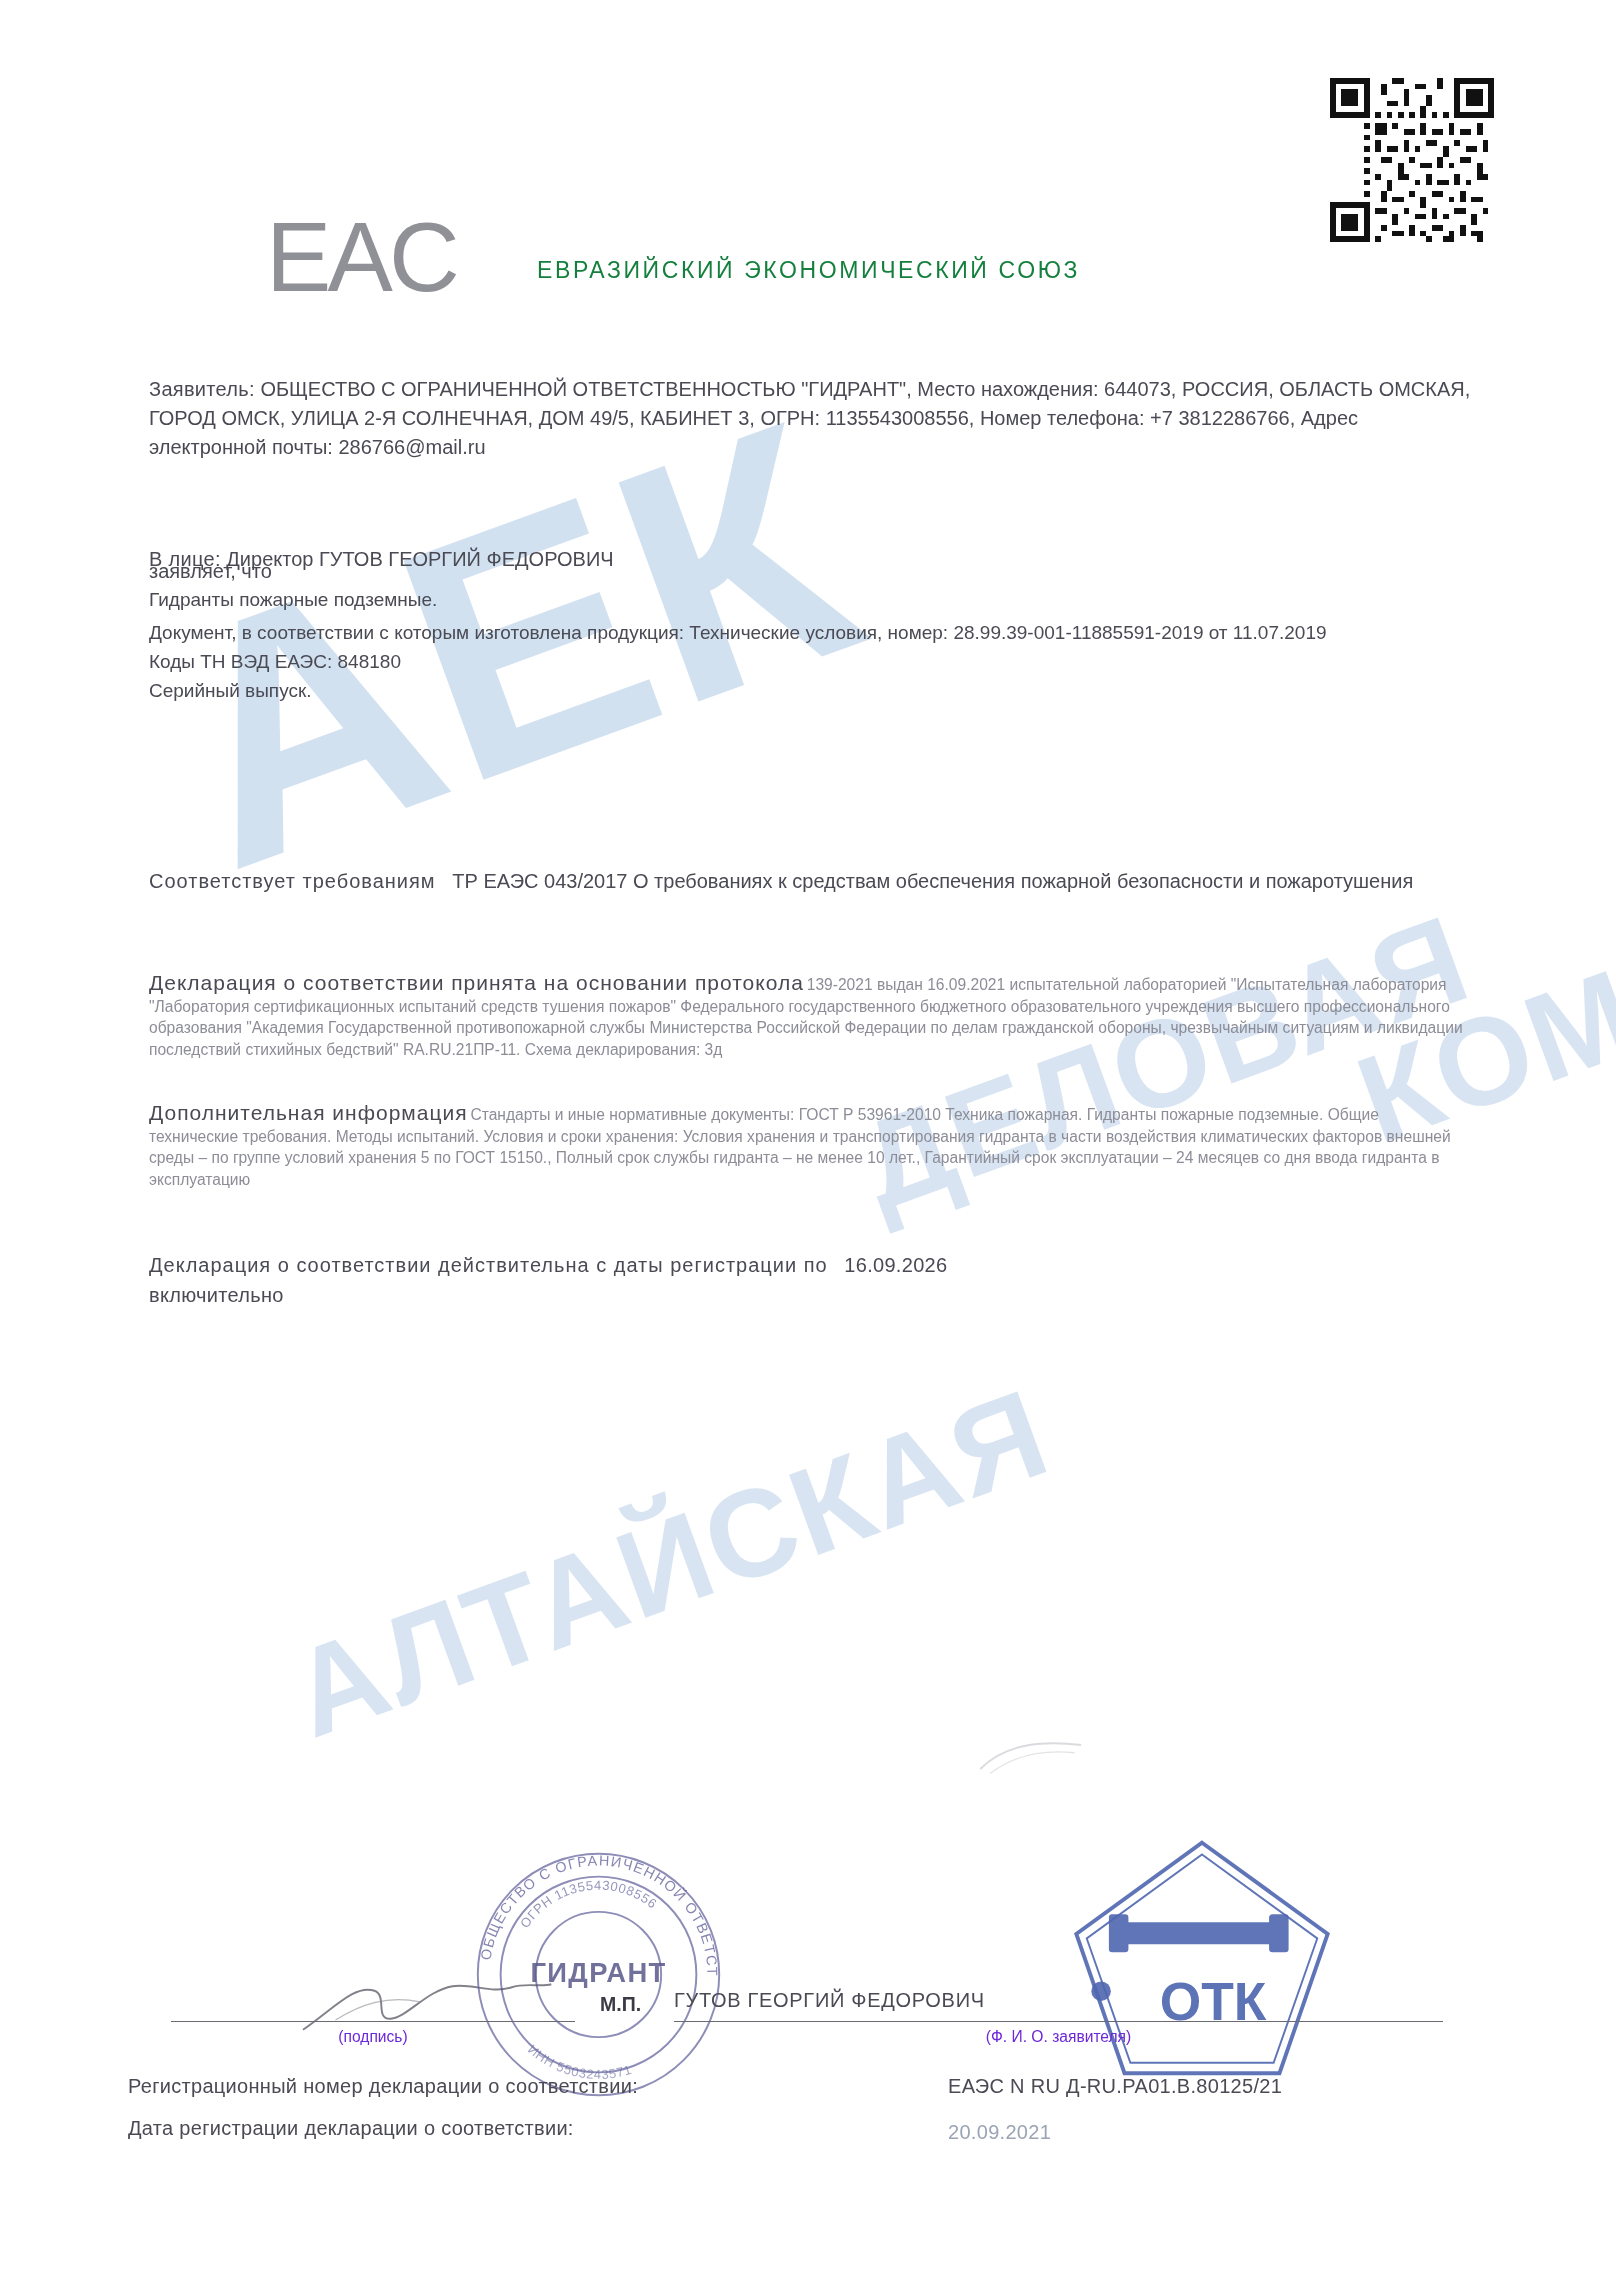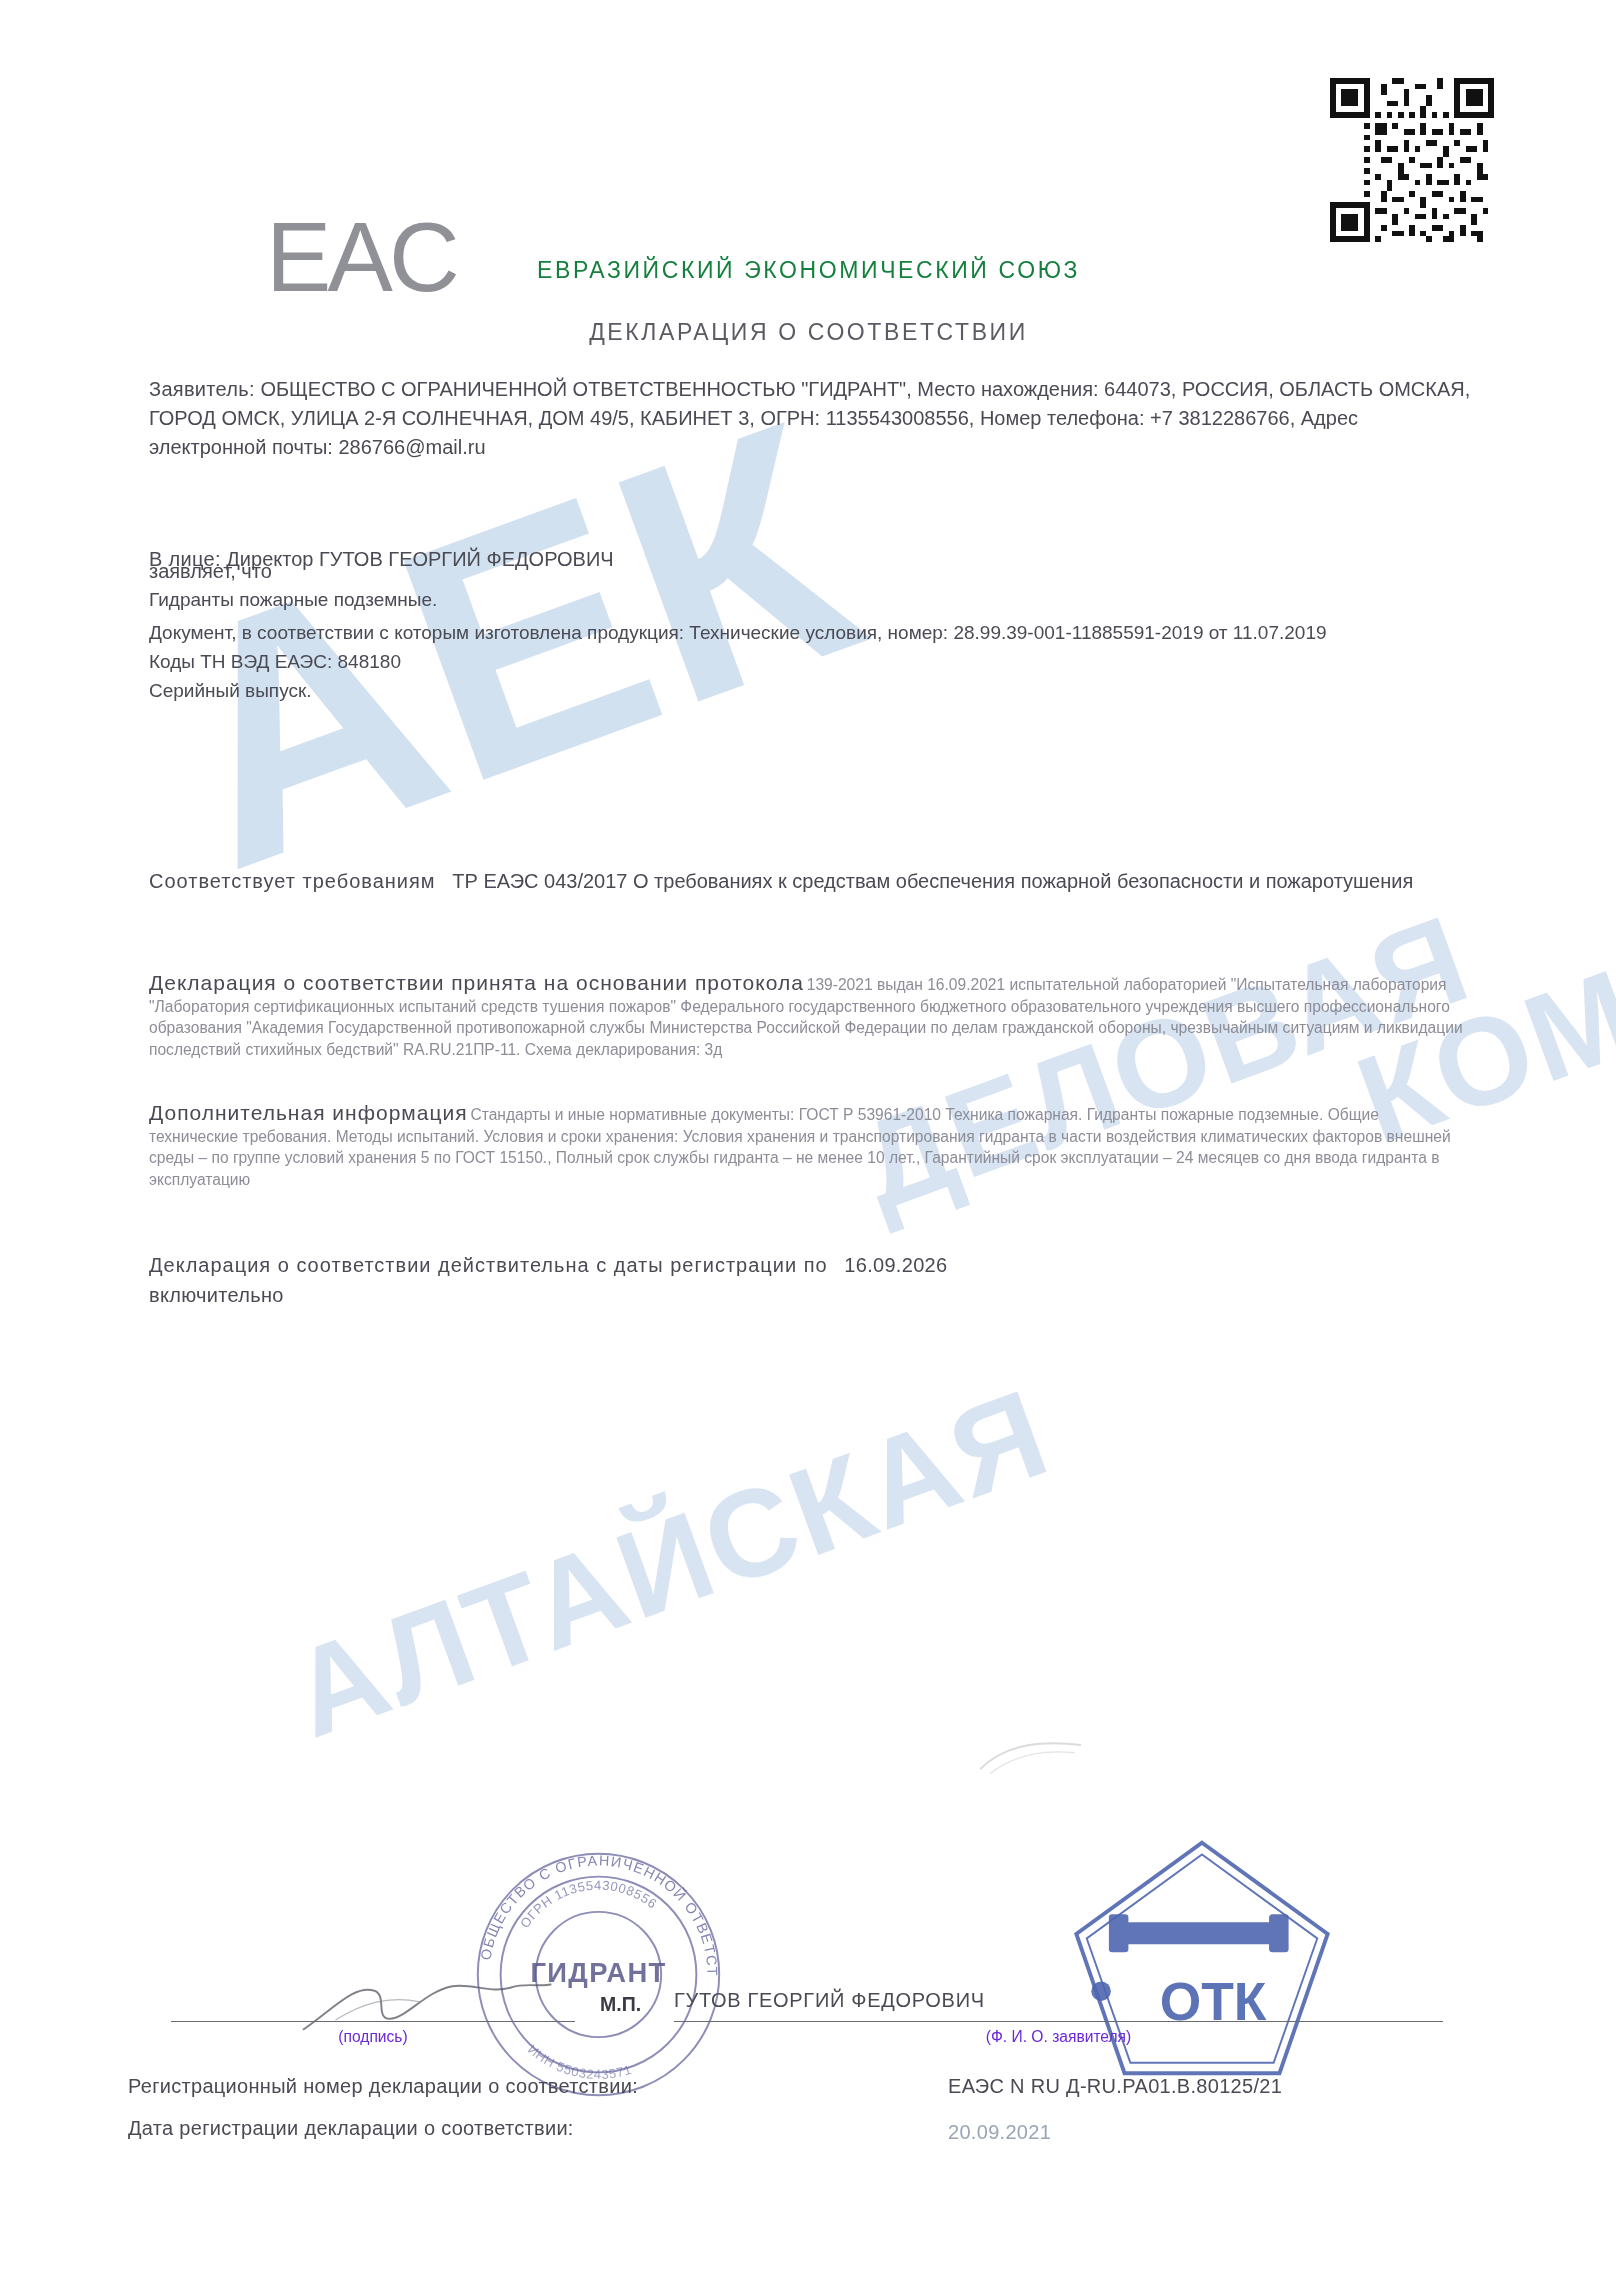--- a/index.html
+++ b/index.html
@@ -374,21 +374,20 @@
       <rect x="23" y="26" width="1" height="2"></rect>
         <rect x="25" y="27" width="2" height="1"></rect>
       <rect x="8" y="28" width="1" height="1"></rect>
         <rect x="17" y="28" width="1" height="1"></rect>
       <rect x="20" y="28" width="2" height="1"></rect>
         <rect x="26" y="28" width="1" height="1"></rect>
     </g>
   </svg>
 
   <div class="hdr-union">ЕВРАЗИЙСКИЙ ЭКОНОМИЧЕСКИЙ СОЮЗ</div>
-  <div class="hdr-decl">ДЕКЛАРАЦИЯ О СООТВЕТСТВИИ</div>
 
   <div class="body-block blk-applicant t-large">
     <span class="lead">Заявитель:</span>
     <span>ОБЩЕСТВО С ОГРАНИЧЕННОЙ ОТВЕТСТВЕННОСТЬЮ "ГИДРАНТ", Место нахождения: 644073, РОССИЯ, ОБЛАСТЬ ОМСКАЯ, ГОРОД ОМСК, УЛИЦА 2-Я СОЛНЕЧНАЯ, ДОМ 49/5, КАБИНЕТ 3, ОГРН: 1135543008556, Номер телефона: +7 3812286766, Адрес электронной почты: 286766@mail.ru</span>
   </div>
 
   <div class="body-block blk-person t-large">
     <span class="lead">В лице:</span>
     <span>Директор ГУТОВ ГЕОРГИЙ ФЕДОРОВИЧ</span>
   </div>

